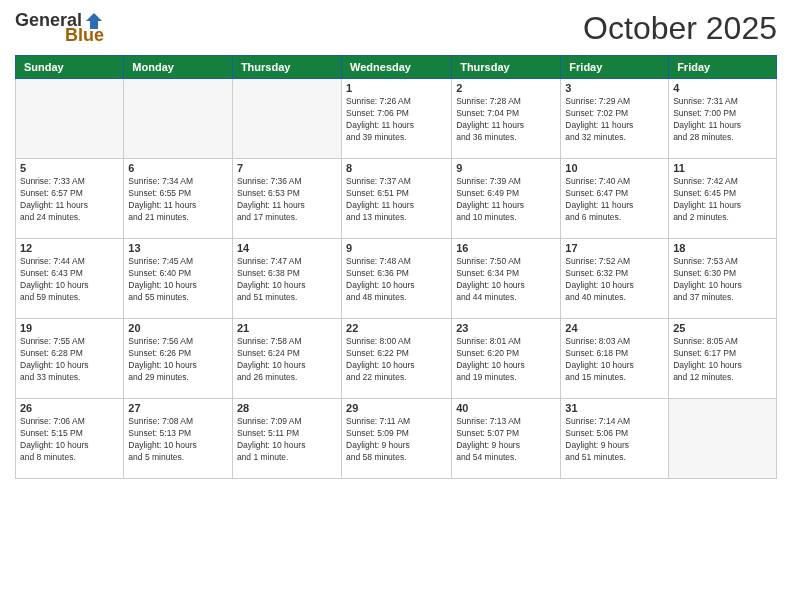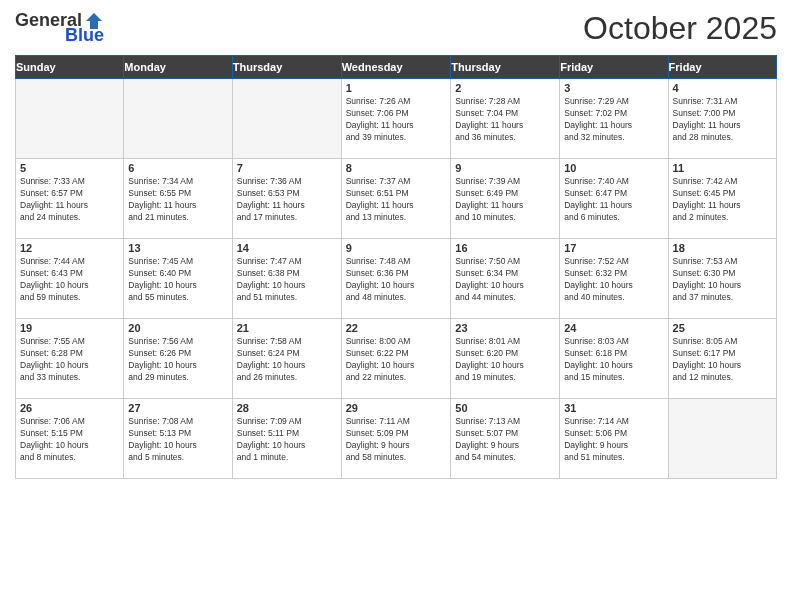--- a/index.html
+++ b/index.html
@@ -27,21 +27,21 @@
       align-items: center;
     }
     .logo-text-general {
       font-size: 18px;
       font-weight: bold;
       color: #333;
     }
     .logo-text-blue {
       font-size: 18px;
       font-weight: bold;
-      color: #1d4ed8;
+      color: #a16207;
     }
     .logo-icon {
       width: 20px;
       height: 20px;
       margin-left: 2px;
     }
     .title-block {
       text-align: center;
     }
     .title-month {
@@ -52,24 +52,24 @@
     .title-location {
       font-size: 14px;
       color: #555;
     }
     .calendar {
       width: 100%;
       border-collapse: collapse;
       font-size: 9px;
     }
     .calendar thead tr th {
-      background: #404040;
+      background: #15803d;
       color: #fff;
       text-align: left;
-      padding: 5px 0;
+      padding: 5px 8px;
       font-size: 11px;
       border: 1px solid #1a5da5;
     }
     .calendar tbody tr td {
       border: 1px solid #ccc;
       vertical-align: top;
       padding: 3px 4px;
       width: 113px;
       height: 80px;
       background: #fff;
@@ -249,21 +249,21 @@
           </td>
           <td>
             <span class="day-num">28</span>
             <div class="day-info">Sunrise: 7:09 AM<br>Sunset: 5:11 PM<br>Daylight: 10 hours<br>and 1 minute.</div>
           </td>
           <td>
             <span class="day-num">29</span>
             <div class="day-info">Sunrise: 7:11 AM<br>Sunset: 5:09 PM<br>Daylight: 9 hours<br>and 58 minutes.</div>
           </td>
           <td>
-            <span class="day-num">50</span>
+            <span class="day-num">40</span>
             <div class="day-info">Sunrise: 7:13 AM<br>Sunset: 5:07 PM<br>Daylight: 9 hours<br>and 54 minutes.</div>
           </td>
           <td>
             <span class="day-num">31</span>
             <div class="day-info">Sunrise: 7:14 AM<br>Sunset: 5:06 PM<br>Daylight: 9 hours<br>and 51 minutes.</div>
           </td>
           <td class="empty"></td>
         </tr>
       </tbody>
   </table>

